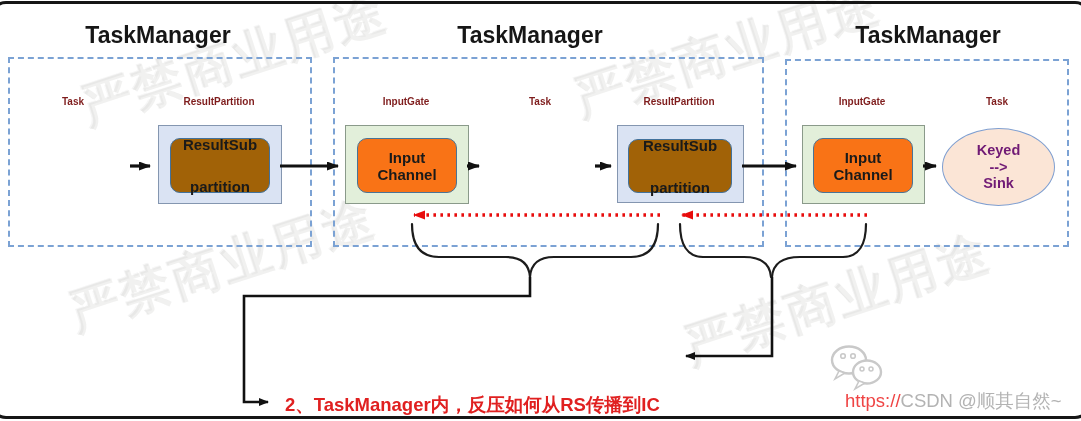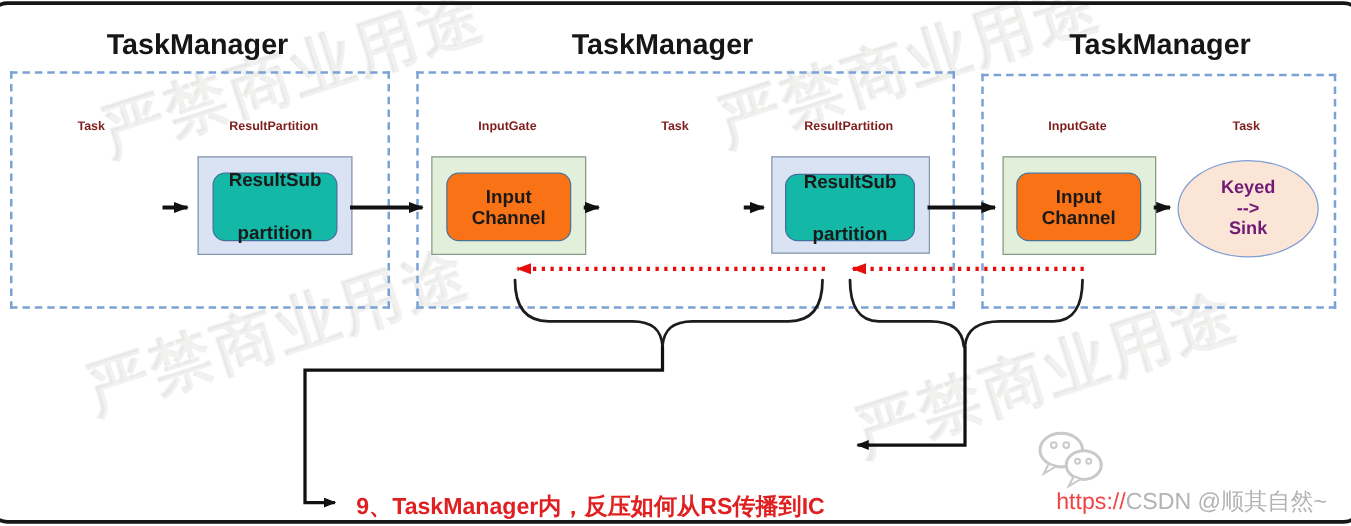--- a/index.html
+++ b/index.html
@@ -35,21 +35,21 @@
     font-size:15.5px;font-weight:600;color:#701a75;text-align:center;line-height:16.5px;
   }
   .outer-box{position:absolute;z-index:2;}
   .outer-blue{background:#dae3f3;border:1.4px solid #8496b0;}
   .outer-green{background:#e2efda;border:1.4px solid #8a9a8a;}
   .inner-box{
     position:absolute;border-radius:10px;z-index:3;display:flex;flex-direction:column;
     align-items:center;justify-content:center;font-size:15px;font-weight:600;color:#1a1a1a;
     text-align:center;line-height:17px;
   }
-  .inner-blue{background:#14b8a6;border:1.6px solid #41719c;gap:25px;}
+  .inner-blue{background:#a16207;border:1.6px solid #41719c;gap:25px;}
   .inner-green{background:#f97316;border:1.6px solid #4a7496;}
   .oval .l{display:block;}
   
   svg.overlay{position:absolute;left:0;top:0;z-index:4;}
   
   .red-note{
     position:absolute;font-size:18.5px;font-weight:bold;color:#e02020;white-space:nowrap;z-index:5;
   }
   
   .brand{
@@ -147,21 +147,21 @@
     <path d="M658,224 C658,244 651,257 631,257 L554,257 C539,257 531,263 530,277" fill="none" stroke="#1c1c1c" stroke-width="2.2" stroke-linecap="round"></path>
 
     <path d="M680,224 C680,244 687,257 703,257 L744,257 C760,257 770,263 771,277" fill="none" stroke="#1c1c1c" stroke-width="2.2" stroke-linecap="round"></path>
     <path d="M866,224 C866,244 859,257 843,257 L800,257 C784,257 773,263 772,277" fill="none" stroke="#1c1c1c" stroke-width="2.2" stroke-linecap="round"></path>
 
     <path d="M530,277 L530,296 L244,296 L244,402 L268,402" fill="none" stroke="#111" stroke-width="2.6" marker-end="url(#mkSmall)"></path>
 
     <path d="M772,277 L772,356 L686,356" fill="none" stroke="#111" stroke-width="2.6" marker-end="url(#mkSmall)"></path>
   </svg>
 
-  <div class="red-note" style="left:285px;top:392px;">9、TaskManager内，反压如何从RS传播到IC</div>
+  <div class="red-note" style="left:285px;top:392px;">2、TaskManager内，反压如何从RS传播到IC</div>
 
   <svg class="wechat-icon" width="58" height="50" viewBox="0 0 58 50">
     <ellipse cx="21" cy="16" rx="17" ry="13.5" fill="#ffffff" stroke="#c9c9c9" stroke-width="2.4"></ellipse>
     <path d="M11,27 L7,35 L17,29 Z" fill="#ffffff" stroke="#c9c9c9" stroke-width="1.6"></path>
     <circle cx="15" cy="12" r="2.3" fill="none" stroke="#c9c9c9" stroke-width="1.6"></circle>
     <circle cx="25" cy="12" r="2.3" fill="none" stroke="#c9c9c9" stroke-width="1.6"></circle>
     <ellipse cx="39" cy="28" rx="14" ry="11.5" fill="#ffffff" stroke="#c9c9c9" stroke-width="2.4"></ellipse>
     <path d="M31,37 L27,45 L37,39 Z" fill="#ffffff" stroke="#c9c9c9" stroke-width="1.6"></path>
     <circle cx="34" cy="25" r="2" fill="none" stroke="#c9c9c9" stroke-width="1.5"></circle>
     <circle cx="43" cy="25" r="2" fill="none" stroke="#c9c9c9" stroke-width="1.5"></circle>

